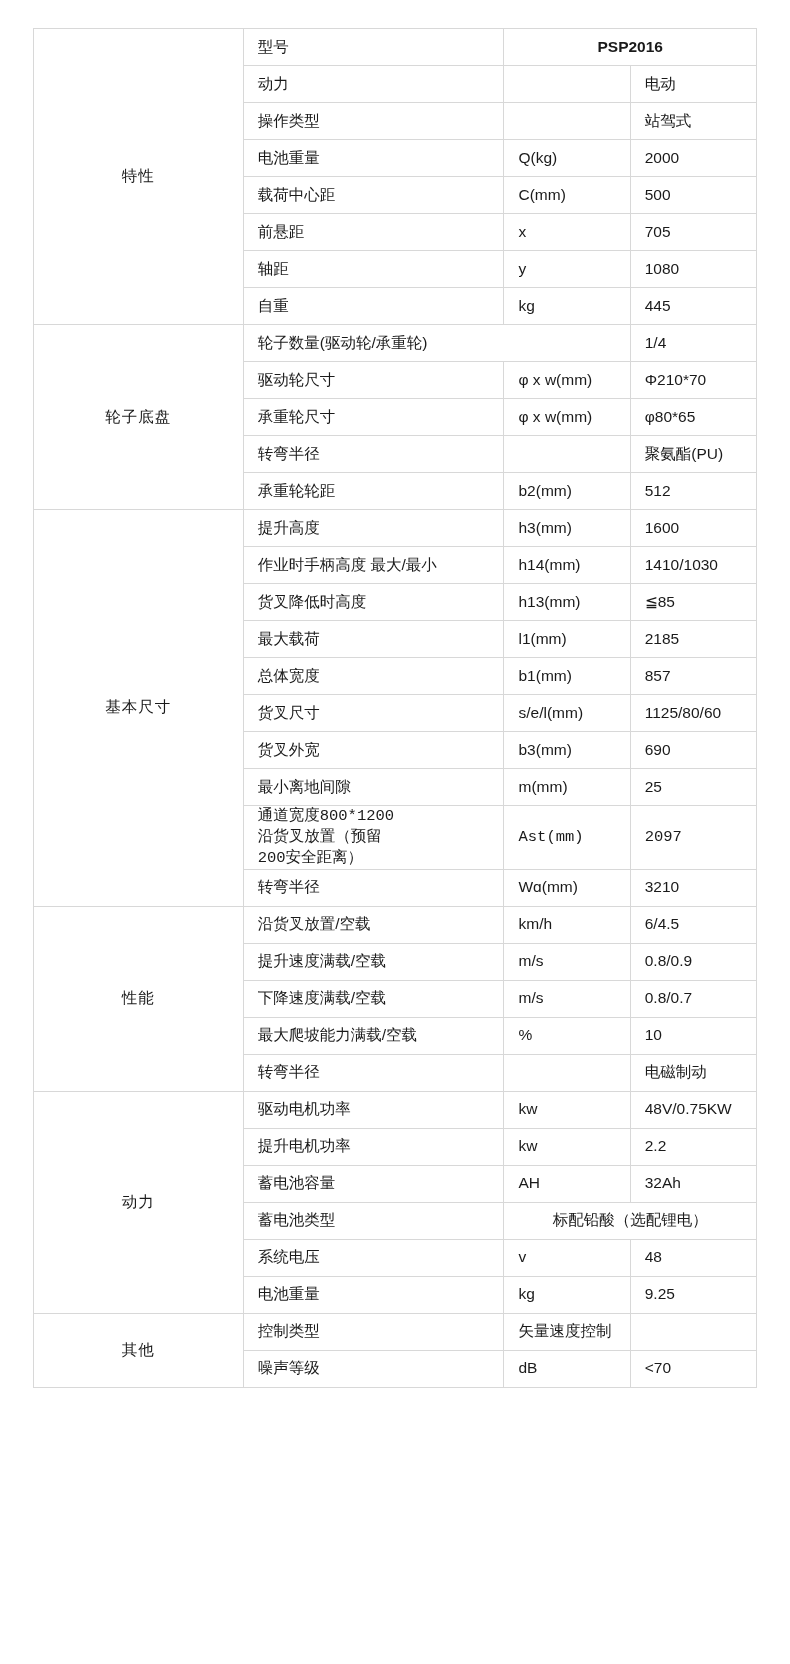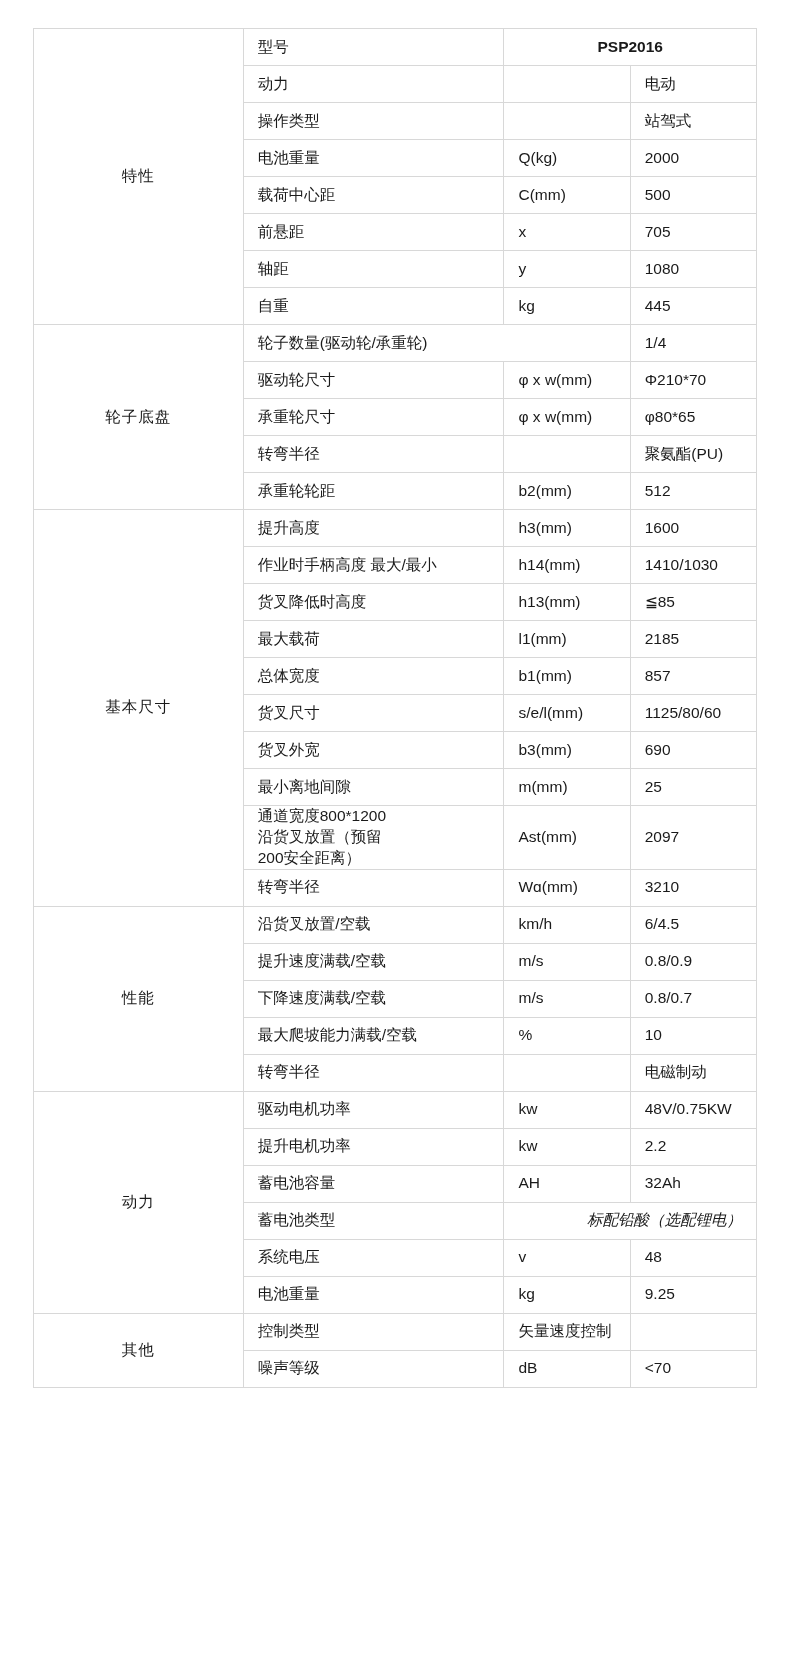--- a/index.html
+++ b/index.html
@@ -54,20 +54,21 @@
   }
   td.value {
     width: 200px;
   }
   td.small {
     font-size: 12.5px;
     letter-spacing: 0;
   }
   td.tall {
     height: 104px;
+    font-family: Liberation Mono, monospace;
   }
   td.multiline {
     padding-top: 8px;
     padding-bottom: 8px;
     line-height: 1.55;
     font-size: 15.5px;
   }
   .nowrap { white-space: pre-line; }
 </style>
 </head>
@@ -231,21 +232,21 @@
           <td class="symbol">kw</td>
           <td class="value">2.2</td>
         </tr>
         <tr>
           <td class="param">蓄电池容量</td>
           <td class="symbol">AH</td>
           <td class="value">32Ah</td>
         </tr>
         <tr>
           <td class="param">蓄电池类型</td>
-          <td class="symbol" colspan="2" style="text-align: right; font-style: italic;">标配铅酸（选配锂电）</td>
+          <td class="symbol" colspan="2" style="text-align: center;">标配铅酸（选配锂电）</td>
         </tr>
         <tr>
           <td class="param">系统电压</td>
           <td class="symbol">v</td>
           <td class="value">48</td>
         </tr>
         <tr>
           <td class="param">电池重量</td>
           <td class="symbol">kg</td>
           <td class="value">9.25</td>

